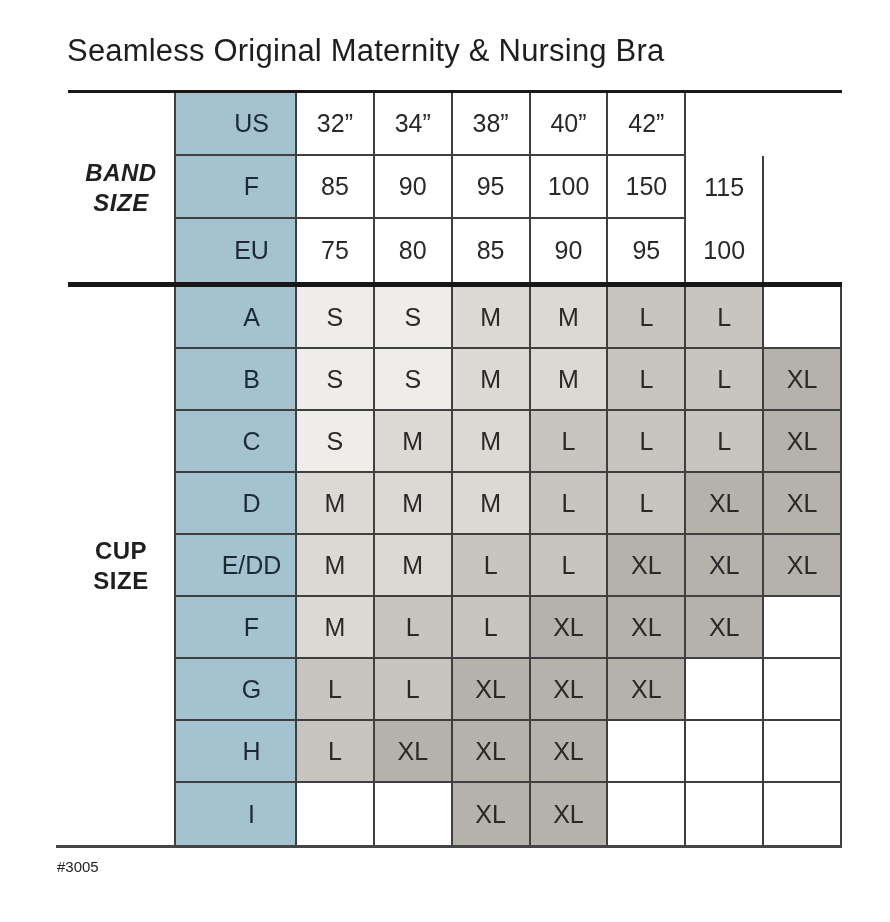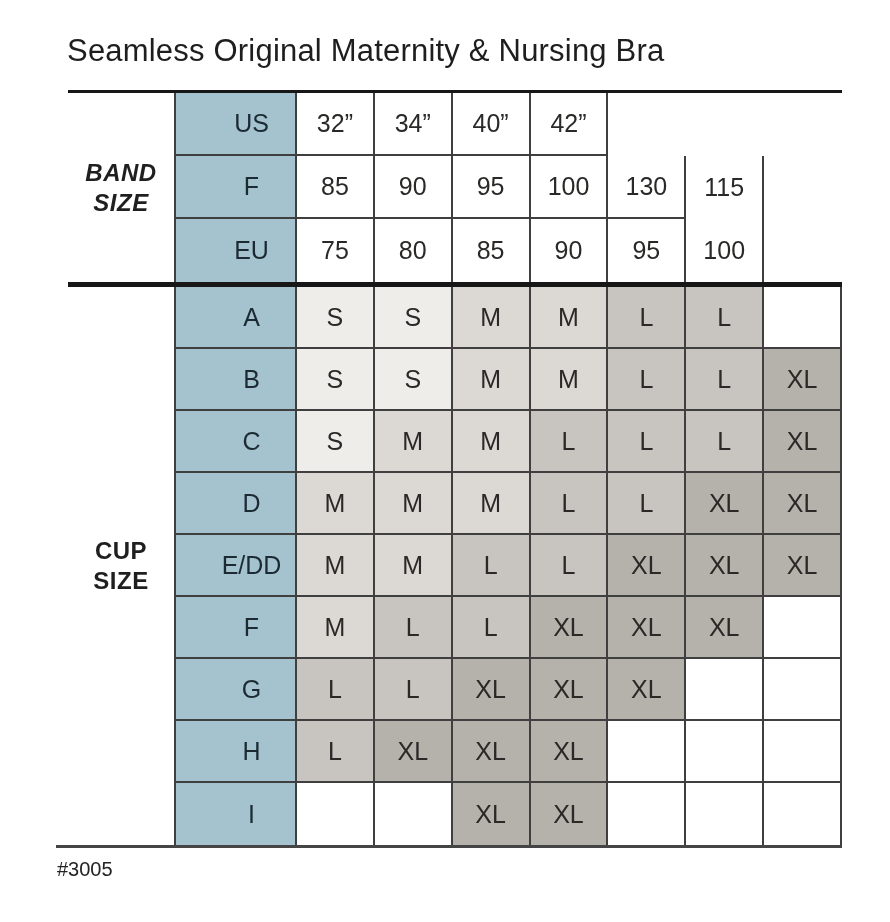--- a/index.html
+++ b/index.html
@@ -77,21 +77,21 @@
   
   .v-S     { background: var(--cell_s, #efedea); }
   .v-M     { background: var(--cell_m, #dcd9d5); }
   .v-L     { background: var(--cell_l, #c8c5c0); }
   .v-XL    { background: var(--cell_xl, #b5b2ac); }
   .v-empty { background: #ffffff; }
   .footnote {
     position: absolute;
     left: 46px;
     top: 858px;
-    font-size: 20px;
+    font-size: 15px;
     color: #232323;
   }
 </style>
 </head>
 <body>
 
 <div class="page">
 
   <div class="title">Seamless Original Maternity &amp; Nursing Bra</div>
 
@@ -99,29 +99,30 @@
 
     <div class="top-rule"></div>
 
     <div class="grid-cells band-grid">
       <div class="cell group-label band-label">BAND
 SIZE</div>
 
       <div class="cell head-col">US</div>
       <div class="cell data-cell">32”</div>
       <div class="cell data-cell">34”</div>
+      <div class="cell data-cell">38”</div>
       <div class="cell data-cell">40”</div>
       <div class="cell data-cell">42”</div>
 
       <div class="cell head-col">F</div>
       <div class="cell data-cell">85</div>
       <div class="cell data-cell">90</div>
       <div class="cell data-cell">95</div>
       <div class="cell data-cell">100</div>
-      <div class="cell data-cell">130</div>
+      <div class="cell data-cell">150</div>
       <div class="cell data-cell">115</div>
 
       <div class="cell head-col">EU</div>
       <div class="cell data-cell">75</div>
       <div class="cell data-cell">80</div>
       <div class="cell data-cell">85</div>
       <div class="cell data-cell">90</div>
       <div class="cell data-cell">95</div>
       <div class="cell data-cell">100</div>
     </div>

